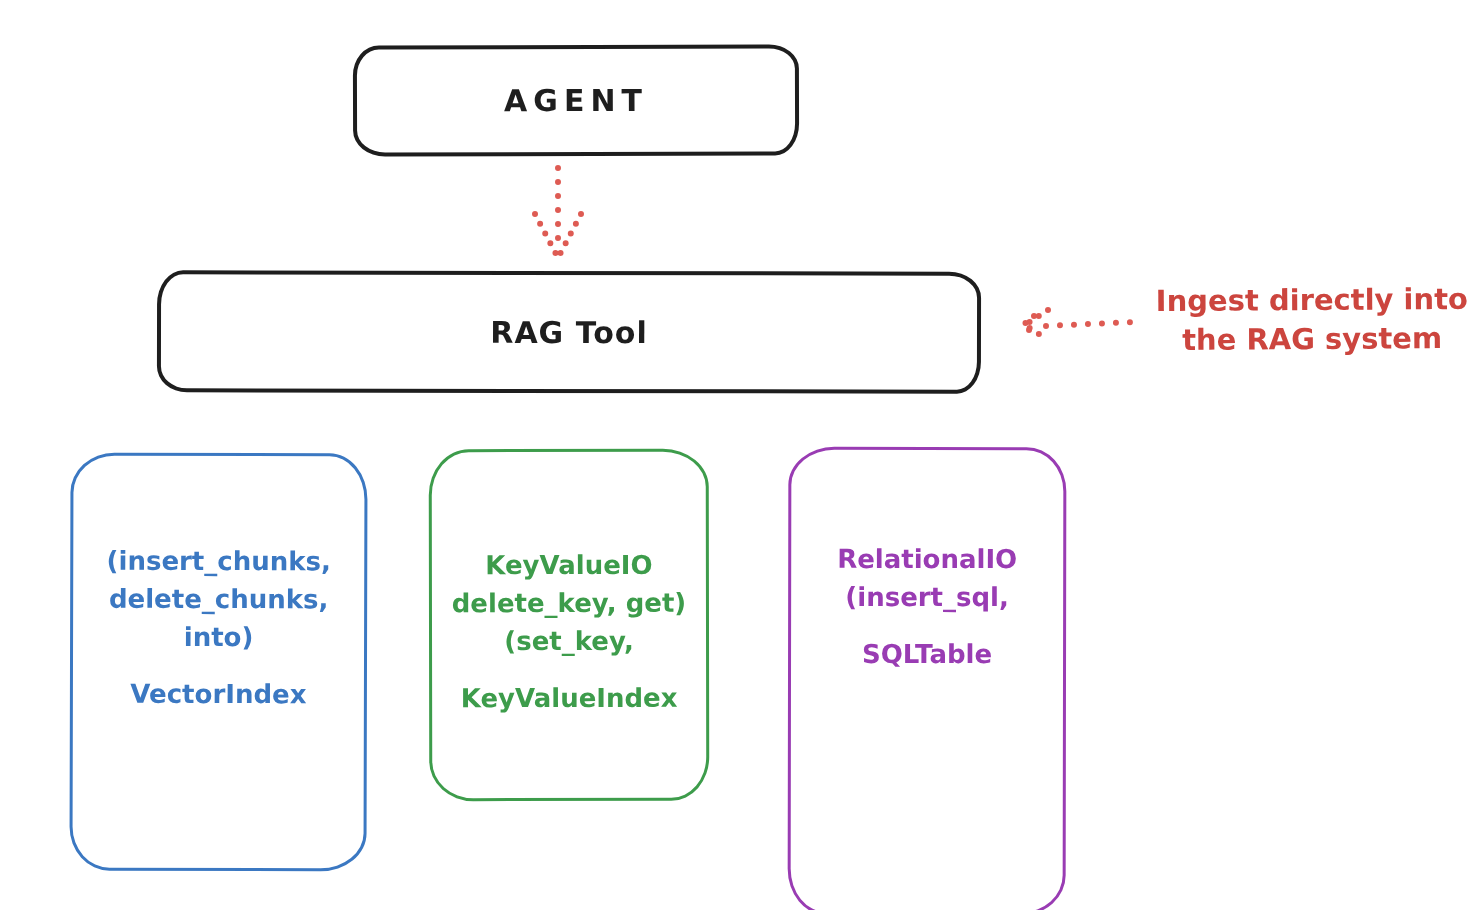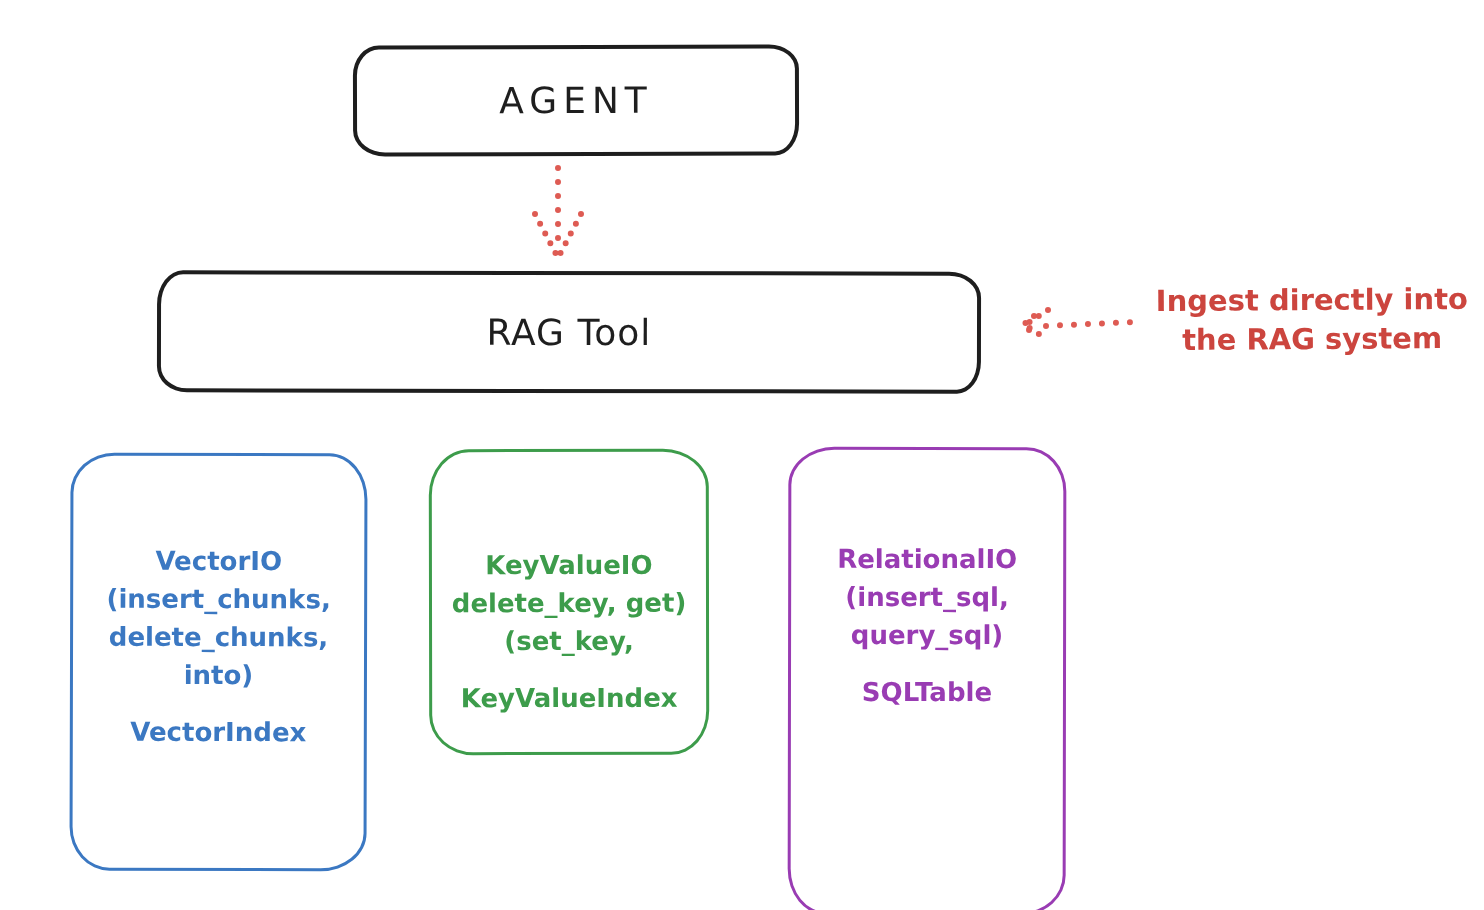--- a/index.html
+++ b/index.html
@@ -19,22 +19,22 @@
     position: absolute;
     box-sizing: border-box;
     border: 4px solid var(--stroke);
     background: #ffffff;
     display: flex;
     align-items: center;
     justify-content: center;
   }
   .node-label {
     color: var(--stroke);
-    font-size: 36px;
-    font-weight: 400;
+    font-size: 30px;
+    font-weight: 700;
   }
   #agent-box {
     left: 353px; top: 45px; width: 446px; height: 111px;
     border-radius: 26px 30px 24px 32px / 30px 24px 32px 26px;
     transform: rotate(-0.15deg);
   }
   #agent-box .node-label { letter-spacing: 6px; }
   #rag-box {
     left: 157px; top: 271px; width: 824px; height: 122px;
     border-radius: 26px 32px 24px 30px / 34px 26px 32px 26px;
@@ -77,21 +77,21 @@
   .card .line { line-height: 38px; white-space: nowrap; }
   .card .index-label { margin-top: 19px; line-height: 38px; }
   .card-blue {
     left: 70px; top: 453px; width: 297px; height: 418px;
     border-color: var(--blue); color: var(--blue);
     border-radius: 44px 38px 46px 40px / 40px 46px 38px 44px;
     padding-top: 86px;
     transform: rotate(0.15deg);
   }
   .card-green {
-    left: 429px; top: 449px; width: 280px; height: 306px;
+    left: 429px; top: 449px; width: 280px; height: 352px;
     border-color: var(--green); color: var(--green);
     border-radius: 40px 46px 38px 44px / 46px 38px 44px 40px;
     padding-top: 94px;
     transform: rotate(-0.1deg);
   }
   .card-purple {
     left: 788px; top: 447px; width: 278px; height: 468px;
     border-color: var(--purple); color: var(--purple);
     border-radius: 46px 40px 44px 38px / 38px 44px 40px 46px;
     padding-top: 90px;
@@ -122,34 +122,32 @@
     <path class="arrow-path dots-tight" d="M32 10 L9 25 L32 40"></path>
     <path class="arrow-path dots-tight" d="M18 16 L7 25 L18 34"></path>
   </svg>
 
   <div id="annotation">
     <div>Ingest directly into</div>
     <div>the RAG system</div>
   </div>
 
   <div class="card card-blue">
-    <div class="line">VectorIO</div>
     <div class="line">(insert_chunks,</div>
     <div class="line">delete_chunks,</div>
     <div class="line">into)</div>
     <div class="index-label">VectorIndex</div>
   </div>
 
   <div class="card card-green">
     <div class="line">KeyValueIO</div>
     <div class="line">delete_key, get)</div>
     <div class="line">(set_key,</div>
     <div class="index-label">KeyValueIndex</div>
   </div>
 
   <div class="card card-purple">
     <div class="line">RelationalIO</div>
     <div class="line">(insert_sql,</div>
-    <div class="line">query_sql)</div>
     <div class="index-label">SQLTable</div>
   </div>
 
 </div>
 
 </body></html>

